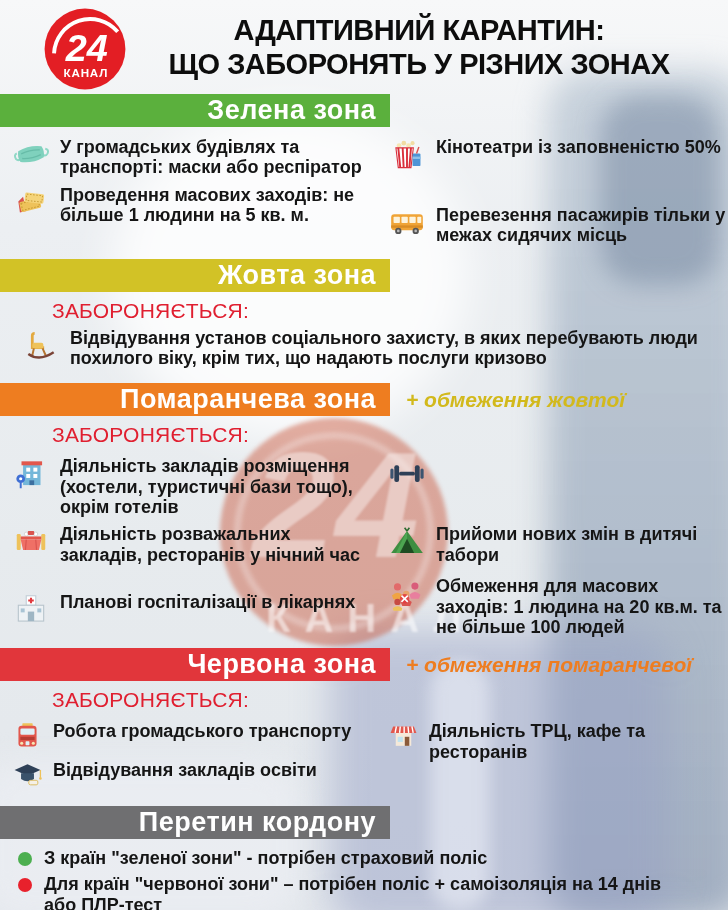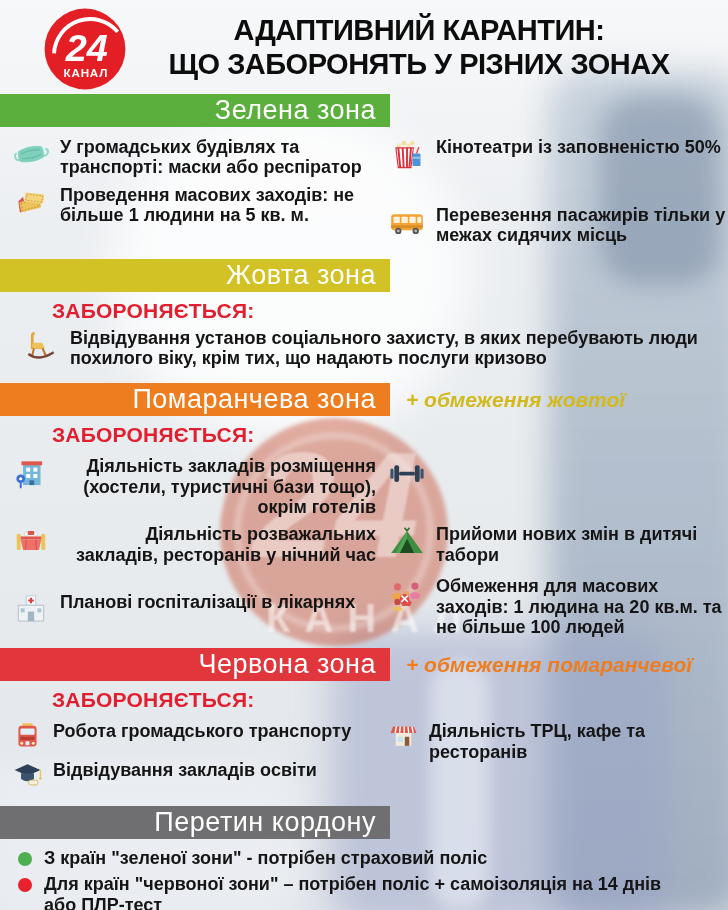--- a/index.html
+++ b/index.html
@@ -17,38 +17,38 @@
   .wm-circle{position:absolute;left:220px;top:418px;width:228px;height:228px;border-radius:50%;background:rgba(197,70,38,.42);filter:blur(2px);}
   .wm-circle::after{content:"";position:absolute;inset:14px;border:7px solid rgba(255,255,255,.28);border-radius:50%;}
   .wm-num{position:absolute;left:252px;top:430px;font-size:150px;font-weight:800;font-style:italic;color:rgba(255,255,255,.42);line-height:1;filter:blur(1px);}
   .wm-label{position:absolute;left:266px;top:596px;font-size:40px;font-weight:800;color:rgba(255,255,255,.55);letter-spacing:14px;filter:blur(1px);}
   
   .content{position:relative;z-index:1;width:728px;height:910px;}
   .header{position:relative;height:94px;}
   .logo{position:absolute;left:42px;top:6px;width:86px;height:86px;}
   .titles{position:absolute;left:120px;right:10px;top:14px;text-align:center;font-weight:800;font-size:29px;line-height:1.17;color:#0d0d0d;letter-spacing:-.5px;}
   .banner-row{display:flex;align-items:center;}
-  .banner{width:390px;height:33px;line-height:33px;box-sizing:border-box;color:#fff;font-size:27px;font-weight:400;text-align:right;padding-right:14px;flex:none;letter-spacing:.5px;}
+  .banner{width:390px;height:33px;line-height:33px;box-sizing:border-box;color:#fff;font-size:27px;font-weight:700;text-align:right;padding-right:14px;flex:none;letter-spacing:.5px;}
   .banner.green{background:#5bb03d;}
   .banner.yellow{background:#d2c226;}
   .banner.orange{background:#ee7d20;}
   .banner.red{background:#e1363b;}
   .banner.gray{background:#6f6f71;}
   .annotation{font-size:21px;font-weight:700;font-style:italic;margin-left:16px;white-space:nowrap;}
   .annotation.green{color:#3cb043;}
   .annotation.yellow{color:#d2b91c;}
   .annotation.orange{color:#ee7d20;}
-  .forbidden{margin:7px 0 4px 52px;font-size:21px;font-weight:700;color:#e01f30;letter-spacing:.2px;}
+  .forbidden{margin:7px 0 4px 52px;font-size:21px;font-weight:400;color:#e01f30;letter-spacing:.2px;}
   .cols{display:grid;grid-template-columns:376px 1fr;padding:8px 0 6px 0;}
   .col{display:flex;flex-direction:column;gap:6px;}
   .item{display:flex;gap:10px;align-items:flex-start;padding-left:12px;box-sizing:border-box;}
   .item .txt{font-size:18px;font-weight:700;line-height:1.13;color:#151515;padding-top:1px;}
   .ic{width:38px;height:38px;flex:none;}
   .ic-sm{width:31px;height:31px;flex:none;}
-  .mh62{min-height:62px;text-align:right;}
+  .mh62{min-height:62px;}
   .mh46{min-height:46px;}
   .sec-green .cols{padding-top:9px;}
   .sec-yellow .banner-row{margin-top:7px;}
   .yellow-item{margin:3px 0 0 10px;padding-right:8px;}
   .sec-orange .banner-row{margin-top:15px;}
   .sec-red .banner-row{margin-top:5px;align-items:center;}
   .sec-border .banner-row{margin-top:10px;}
   .bullets{margin:9px 0 0 18px;display:flex;flex-direction:column;gap:4px;width:686px;}
   .bullet-row{display:flex;gap:12px;align-items:flex-start;}
   .dot{width:14px;height:14px;border-radius:50%;flex:none;margin-top:4px;}

